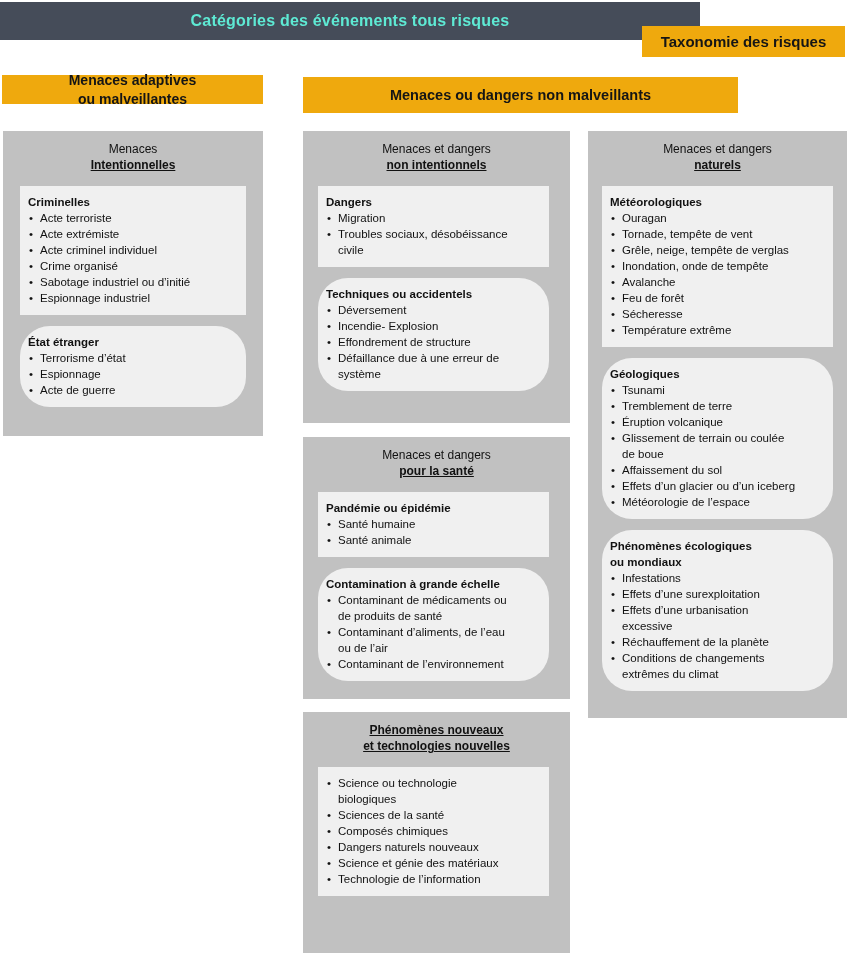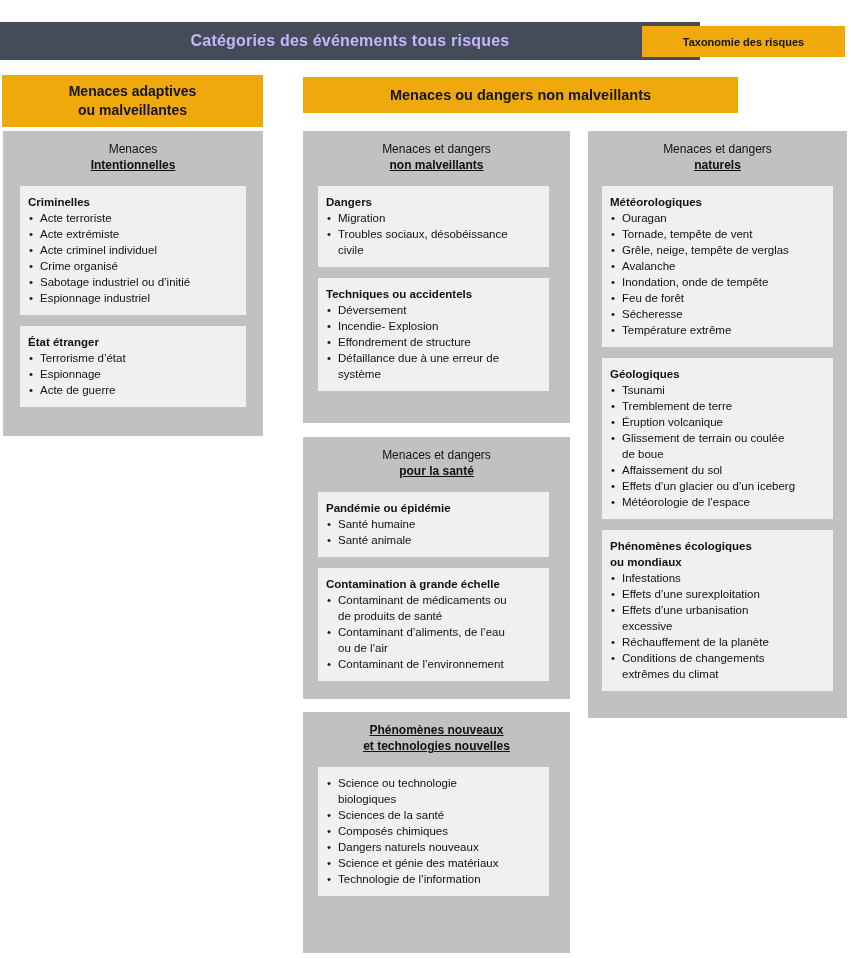--- a/index.html
+++ b/index.html
@@ -17,50 +17,49 @@
     background: #ffffff;
     overflow: hidden;
   }
 
   
   .title-bar {
     position: absolute;
     left: 0; top: 2px;
     width: 700px; height: 38px;
     background: #454C59;
-    color: #c4b5fd;
+    color: #5eead4;
     display: flex; align-items: center; justify-content: center;
     font-size: 16px; font-weight: bold;
     letter-spacing: 0.2px;
     z-index: 1;
-    margin-top: 20px;
   }
   .taxonomy-badge {
     position: absolute;
     left: 642px; top: 26px;
     width: 203px; height: 31px;
     background: #EFA90D;
     color: #151515;
     display: flex; align-items: center; justify-content: center;
-    font-size: 11px; font-weight: bold;
+    font-size: 15px; font-weight: bold;
     z-index: 2;
   }
 
   
   .branch {
     position: absolute;
     background: #EFA90D;
     color: #151515;
     display: flex; flex-direction: column;
     align-items: center; justify-content: center;
     font-weight: bold; text-align: center;
   }
   .branch-adaptive {
     left: 2px; top: 75px;
-    width: 261px; height: 52px;
+    width: 261px; height: 29px;
     font-size: 14px; line-height: 19px;
   }
   .branch-nonmal {
     left: 303px; top: 77px;
     width: 435px; height: 36px;
     font-size: 14.5px;
   }
 
   
   .panel {
@@ -85,21 +84,21 @@
   }
 
   
   .wbox {
     background: #F0F0F0;
     margin: 13px 16px 7px 16px;
     padding: 8px 6px 9px 8px;
     font-size: 11.5px;
     line-height: 16px;
   }
-  .wbox + .wbox { margin-top: 11px; }
+  .wbox + .wbox { margin-top: 11px; border-radius: 30px; }
   .panel-intentional .wbox { margin-left: 17px; margin-right: 17px; }
   .panel-nonintent .wbox,
   .panel-health .wbox,
   .panel-newphen .wbox { margin-left: 15px; margin-right: 21px; }
   .panel-natural .wbox { margin-left: 14px; margin-right: 14px; }
 
   .wbox-title {
     font-weight: bold;
     white-space: pre-wrap;
   }
@@ -161,21 +160,21 @@
           <li class="item">Terrorisme d’état</li>
           <li class="item">Espionnage</li>
           <li class="item">Acte de guerre</li>
         </ul>
     </div>
   </section>
 
   <section class="panel panel-nonintent">
     <div class="panel-header">
       <div class="ph-top">Menaces et dangers</div>
-      <div class="ph-main">non malveillants</div>
+      <div class="ph-main">non intentionnels</div>
     </div>
     <div class="wbox">
       <div class="wbox-title">Dangers</div>
       <ul class="items">
           <li class="item">Migration</li>
           <li class="item">Troubles sociaux, désobéissance
 civile</li>
         </ul>
     </div>
     <div class="wbox">
@@ -236,22 +235,22 @@
     <div class="panel-header">
       <div class="ph-top">Menaces et dangers</div>
       <div class="ph-main">naturels</div>
     </div>
     <div class="wbox">
       <div class="wbox-title">Météorologiques</div>
       <ul class="items">
           <li class="item">Ouragan</li>
           <li class="item">Tornade, tempête de vent</li>
           <li class="item">Grêle, neige, tempête de verglas</li>
+          <li class="item">Inondation, onde de tempête</li>
           <li class="item">Avalanche</li>
-          <li class="item">Inondation, onde de tempête</li>
           <li class="item">Feu de forêt</li>
           <li class="item">Sécheresse</li>
           <li class="item">Température extrême</li>
         </ul>
     </div>
     <div class="wbox">
       <div class="wbox-title">Géologiques</div>
       <ul class="items">
           <li class="item">Tsunami</li>
           <li class="item">Tremblement de terre</li>

